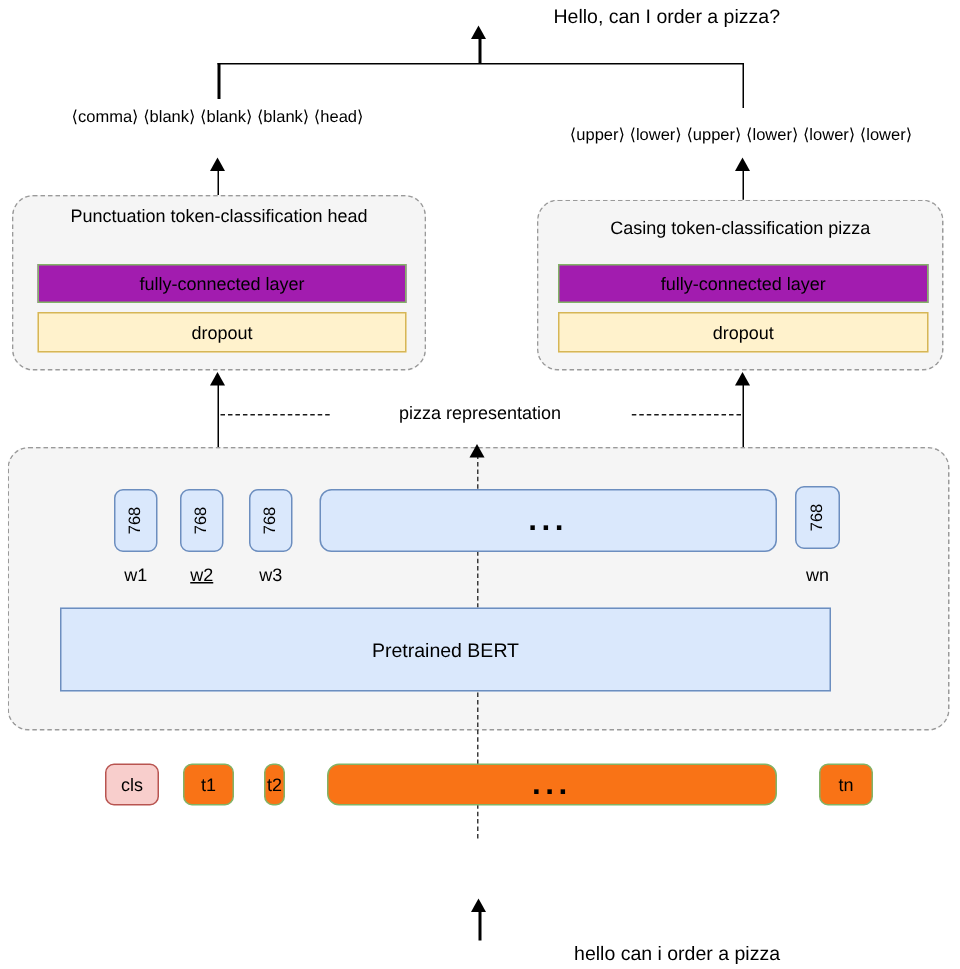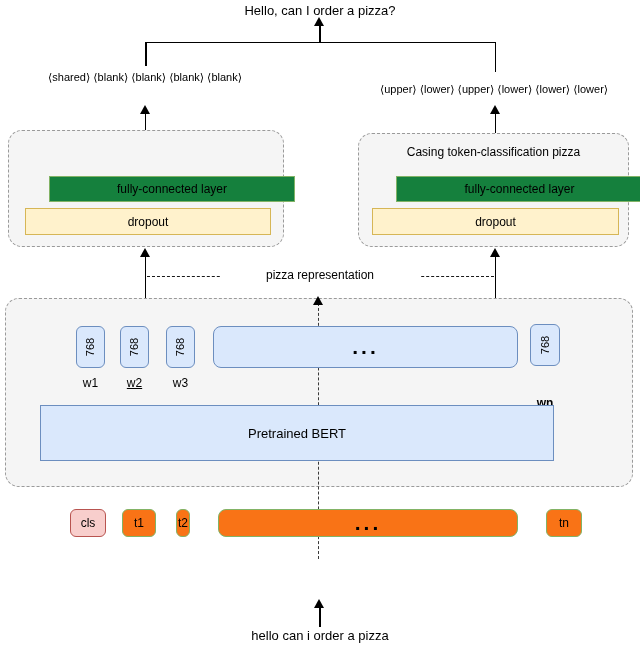--- a/index.html
+++ b/index.html
@@ -12,56 +12,57 @@
   .vline{position:absolute;width:1.5px;background:#000;}
   
   .hdash{position:absolute;height:0;border-top:1.5px dashed #1a1a1a;}
   .vdash{position:absolute;width:0;border-left:1.5px dashed #3a3a3a;}
   
   .ahead{position:absolute;width:0;height:0;border-left:5px solid transparent;
          border-right:5px solid transparent;border-bottom:9px solid #000;}
   
   .cont{position:absolute;box-sizing:border-box;background:#f5f5f5;
         border:1.6px dashed #9a9a9a;border-radius:14px;}
-  .fcbox{background:#15803d;border:1px solid #82b366;margin-left:24px;}
+  .fcbox{background:#a21caf;border:1px solid #82b366;}
   .dobox{background:#fff2cc;border:1px solid #d6b656;}
   .bluebox{background:#dae8fc;border:1px solid #6c8ebf;}
   .greenchip{background:#f97316;border:1px solid #82b366;border-radius:6px;}
   .pinkchip{background:#f8cecc;border:1px solid #b85450;border-radius:6px;}
   .rot span{display:block;transform:rotate(-90deg);font-size:11px;}
   .dots{font-weight:700;font-size:21px;letter-spacing:3px;line-height:0;transform:translateY(-30%);}
   .small{font-size:11px;white-space:nowrap;}
   .mid{font-size:12px;}
-  .big{font-size:13px;}
+  .big{font-size:13px;text-align:right;}
   .z1{z-index:1}.z2{z-index:2}.z3{z-index:3}
 </style>
 </head>
 <body>
 
 <div class="canvas">
 
   <div class="txt big" style="left:120px;top:3px;width:400px;">Hello, can I order a pizza?</div>
 
   <div class="vline" style="left:319px;top:24px;height:18px;"></div>
   <div class="ahead" style="left:314px;top:17px;"></div>
 
   <div class="hline" style="left:145px;top:42px;width:351px;"></div>
   <div class="vline" style="left:145px;top:42px;height:24px;"></div>
   <div class="vline" style="left:494.5px;top:42px;height:30px;"></div>
 
-  <div class="txt small" style="left:0px;top:71px;width:290px;">⟨shared⟩ ⟨blank⟩ ⟨blank⟩ ⟨blank⟩ ⟨blank⟩</div>
+  <div class="txt small" style="left:0px;top:71px;width:290px;">⟨comma⟩ ⟨blank⟩ ⟨blank⟩ ⟨blank⟩ ⟨head⟩</div>
 
   <div class="txt small" style="left:346px;top:83px;width:296px;">⟨upper⟩ ⟨lower⟩ ⟨upper⟩ ⟨lower⟩ ⟨lower⟩ ⟨lower⟩</div>
 
   <div class="vline" style="left:144.5px;top:112px;height:19px;"></div>
   <div class="ahead" style="left:140px;top:105px;"></div>
   <div class="vline" style="left:494.5px;top:112px;height:22px;"></div>
   <div class="ahead" style="left:490px;top:105px;"></div>
 
   <div class="cont" style="left:8px;top:130px;width:276px;height:117px;"></div>
+  <div class="txt mid" style="left:28px;top:137px;width:236px;line-height:15px;">Punctuation token-classification head</div>
   <div class="chip fcbox mid" style="left:25px;top:176px;width:246px;height:26px;">fully-connected layer</div>
   <div class="chip dobox mid" style="left:25px;top:208px;width:246px;height:27px;">dropout</div>
 
   <div class="cont" style="left:358px;top:133px;width:271px;height:114px;"></div>
   <div class="txt mid" style="left:366px;top:145px;width:255px;">Casing token-classification pizza</div>
   <div class="chip fcbox mid" style="left:372px;top:176px;width:247px;height:26px;">fully-connected layer</div>
   <div class="chip dobox mid" style="left:372px;top:208px;width:247px;height:27px;">dropout</div>
 
   <div class="vline" style="left:144.5px;top:255px;height:43px;"></div>
   <div class="ahead" style="left:140px;top:248px;"></div>
@@ -88,21 +89,21 @@
   <div class="chip bluebox z2" style="left:213px;top:326px;width:305px;height:42px;border-radius:8px;">
       <span class="dots">...</span>
     </div>
   <div class="chip bluebox rot z2" style="left:530px;top:324px;width:30px;height:42px;border-radius:6px;">
       <span>768</span>
     </div>
 
   <div class="txt mid z2" style="left:76px;top:376px;width:29px;">w1</div>
   <div class="txt mid z2" style="left:120px;top:376px;width:29px;text-decoration:underline;">w2</div>
   <div class="txt mid z2" style="left:166px;top:376px;width:29px;">w3</div>
-  <div class="txt mid z2" style="left:530px;top:396px;width:30px;font-weight:bold;">wn</div>
+  <div class="txt mid z2" style="left:530px;top:376px;width:30px;">wn</div>
 
   <div class="chip bluebox big z2" style="left:40px;top:405px;width:514px;height:56px;">Pretrained BERT</div>
 
   <div class="chip pinkchip mid z2" style="left:70px;top:509px;width:36px;height:28px;">cls</div>
   <div class="chip greenchip mid z2" style="left:122px;top:509px;width:34px;height:28px;">t1</div>
   <div class="chip greenchip mid z2" style="left:176px;top:509px;width:14px;height:28px;">t2</div>
   <div class="chip greenchip z2" style="left:218px;top:509px;width:300px;height:28px;border-radius:8px;">
       <span class="dots">...</span>
     </div>
   <div class="chip greenchip mid z2" style="left:546px;top:509px;width:36px;height:28px;">tn</div>

